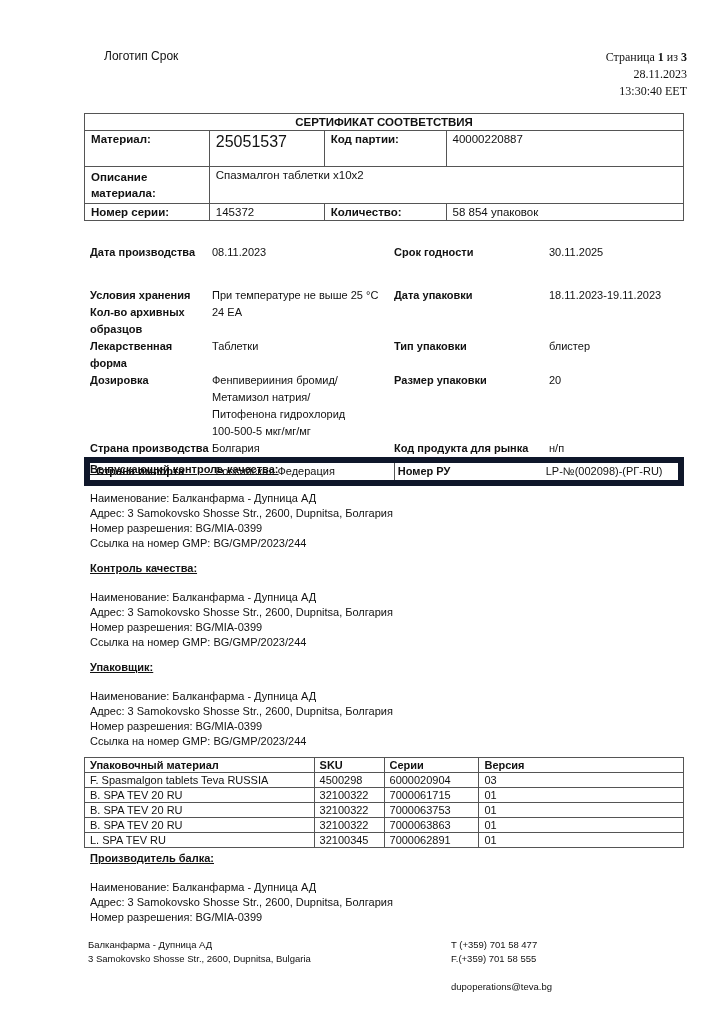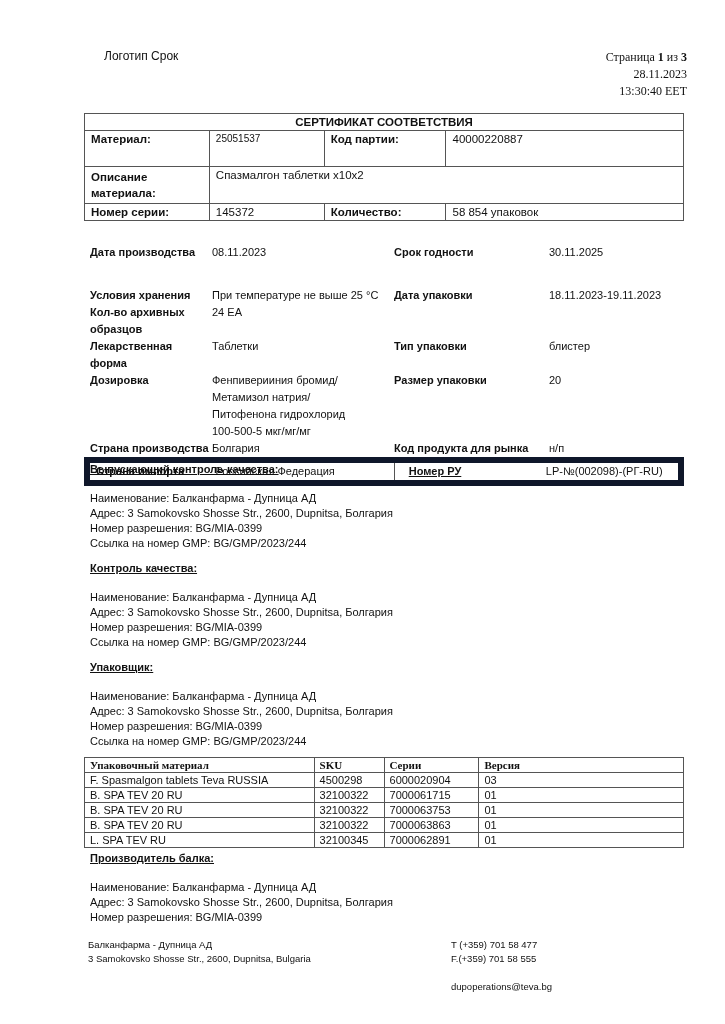--- a/index.html
+++ b/index.html
@@ -17,28 +17,28 @@
     .cert-title { text-align: center; font-weight: bold; font-size: 15px; padding: 2px 0 !important; }
     .lbl { font-weight: bold; }
 
     .info { position: absolute; left: 84px; width: 600px; }
     .info-row { display: flex; font-size: 11px; line-height: 17px; }
     .info-row .c1 { width: 128px; padding-left: 6px; font-weight: bold; }
     .info-row .c2 { width: 182px; }
     .info-row .c3 { width: 155px; font-weight: bold; }
     .info-row .c4 { width: 135px; }
     .boxed { border: 6px solid #0f172a; }
-    .boxed .c3 { border-left: 1px solid #555; padding-left: 14px; text-decoration: underline; }
+    .boxed .c3 { border-left: 1px solid #555; padding-left: 3px; }
 
     .section { position: absolute; left: 90px; font-size: 11px; line-height: 15px; }
     .section .title { font-weight: bold; text-decoration: underline; margin-bottom: 14px; }
 
     .pack-table { position: absolute; left: 84px; top: 757px; width: 600px; }
     .pack-table td, .pack-table th { border: 1px solid #555; padding: 1px 5px; font-size: 11px; text-align: left; height: 15px; }
-    .pack-table th { font-weight: bold; font-family: Liberation Serif, serif; }
+    .pack-table th { font-weight: bold; }
 
     .footer { position: absolute; font-size: 9.5px; line-height: 14px; }
   </style>
 </head>
 <body>
 
 <div class="abs header-logo">Логотип Срок</div>
 <div class="abs header-right">
   <div>
     <span>Страница</span>
@@ -56,21 +56,21 @@
       <col style="width:115px">
       <col style="width:122px">
       <col style="width:238px">
   </colgroup>
   <tbody>
       <tr>
     <td colspan="4" class="cert-title">СЕРТИФИКАТ СООТВЕТСТВИЯ</td>
   </tr>
   <tr style="height:36px">
     <td class="lbl">Материал:</td>
-    <td style="font-size:10px">25051537</td>
+    <td style="font-size:16px">25051537</td>
     <td class="lbl">Код партии:</td>
     <td>40000220887</td>
   </tr>
   <tr style="height:34px">
     <td class="lbl" style="line-height:16px">Описание материала:</td>
     <td colspan="3">Спазмалгон таблетки х10х2</td>
   </tr>
   <tr>
     <td class="lbl">Номер серии:</td>
     <td>145372</td>

